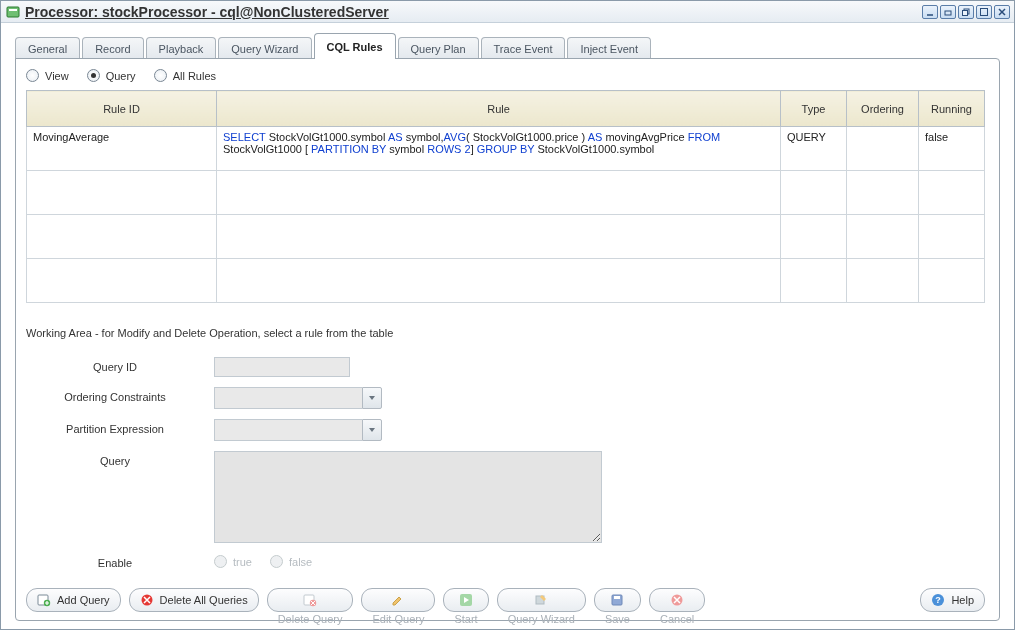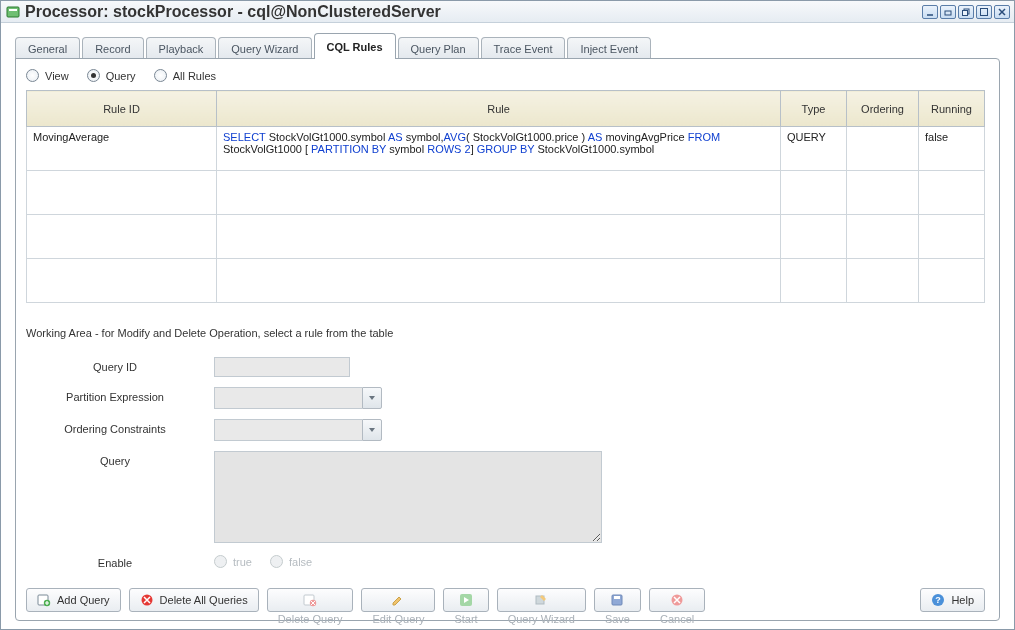--- a/index.html
+++ b/index.html
@@ -1,20 +1,20 @@
 <!DOCTYPE html>
 <html><head>
 <meta charset="utf-8">
 <style>
   * { box-sizing: border-box; margin: 0; padding: 0; }
   body { font-family: Arial, Helvetica, sans-serif; font-size: 11px; background: #fff; color: #222; }
   .window { width: 1015px; height: 630px; border: 1px solid #8a9aa9; background: #fff; position: relative; display: flex; flex-direction: column; }
   .titlebar { height: 22px; background: linear-gradient(#f7f9fb, #e6ecf2); border-bottom: 1px solid #c5d0da; display: flex; align-items: center; padding: 0 4px; }
   .title-icon { width: 16px; height: 16px; margin-right: 4px; display: inline-flex; align-items: center; justify-content: center; }
-  .title-text { font-weight: bold; color: #333; flex: 1; font-size: 16px; }
+  .title-text { font-weight: bold; color: #333; flex: 1; font-size: 14px; text-decoration: underline; }
   .win-buttons { display: flex; gap: 2px; }
   .win-btn { width: 16px; height: 14px; border: 1px solid #5a7da8; background: linear-gradient(#eaf2fb, #c9ddf2); border-radius: 2px; display: flex; align-items: center; justify-content: center; cursor: pointer; }
   .win-btn svg { width: 10px; height: 10px; }
   
   .body { flex: 1; padding: 10px 14px 8px 14px; display: flex; flex-direction: column; }
   
   .tabs { display: flex; align-items: flex-end; height: 26px; position: relative; }
   .tab { padding: 5px 12px 4px 12px; border: 1px solid #aab3bb; border-bottom: none; border-radius: 4px 4px 0 0; background: linear-gradient(#f4f6f8, #e3e8ed); color: #4a5561; margin-right: 2px; cursor: pointer; font-size: 11px; height: 22px; display: flex; align-items: center; }
   .tab.active { background: #fff; color: #222; height: 26px; font-weight: bold; position: relative; z-index: 2; border-color: #9aa5af; }
   .tab-panel { border: 1px solid #9aa5af; border-radius: 0 4px 4px 4px; flex: 1; margin-top: -1px; padding: 10px 14px 8px 10px; background: #fff; display: flex; flex-direction: column; position: relative; }
@@ -37,21 +37,21 @@
   .form-select { width: 168px; height: 22px; display: flex; }
   .form-select .sel-body { flex: 1; border: 1px solid #c2cad1; background: #e9e9e9; border-right: none; }
   .form-select .sel-btn { width: 20px; border: 1px solid #b2bac2; background: linear-gradient(#f6f8fa, #dfe5ea); display: flex; align-items: center; justify-content: center; border-radius: 0 2px 2px 0; }
   .sel-btn svg { width: 8px; height: 8px; }
   .form-textarea { width: 388px; height: 92px; border: 1px solid #c2cad1; background: #e4e4e4; }
   .enable-radios { display: flex; gap: 18px; align-items: center; padding-top: 2px; }
   .enable-radios .radio-outer { border-color: #c5ccce; background: #eef0f2; }
   .enable-radios .lbl { color: #b6bcc1; }
   
   .footer { display: flex; align-items: center; gap: 8px; padding-top: 6px; margin-top: auto; }
-  .btn { display: inline-flex; align-items: center; gap: 6px; border: 1px solid #a9b2bb; background: linear-gradient(#fdfdfe, #e9edf1); color: #333; padding: 4px 10px; border-radius: 3px; cursor: pointer; font-size: 11px; height: 24px; }
+  .btn { display: inline-flex; align-items: center; gap: 6px; border: 1px solid #a9b2bb; background: linear-gradient(#fdfdfe, #e9edf1); color: #333; padding: 4px 10px; border-radius: 11px; cursor: pointer; font-size: 11px; height: 24px; }
   .btn.disabled { color: #a9b0b7; cursor: default; flex-direction: column; }
   .spacer { flex: 1; }
   .ico { width: 14px; height: 14px; display: inline-flex; align-items: center; justify-content: center; }
   .ico svg { width: 14px; height: 14px; }
 </style>
 </head>
 <body>
 
 <div class="window">
   <div class="titlebar">
@@ -173,32 +173,32 @@
           </tbody>
       </table>
 
       <div class="working-label">Working Area - for Modify and Delete Operation, select a rule from the table</div>
 
       <div class="form-row">
         <div class="form-label">Query ID</div>
         <input class="form-input" value="" style="">
       </div>
       <div class="form-row">
-        <div class="form-label">Partition Expression</div>
+        <div class="form-label">Ordering Constraints</div>
         <div class="form-select">
           <div class="sel-body"></div>
           <div class="sel-btn">
               <svg viewBox="0 0 8 8">
                 <path d="M1 2 L4 6 L7 2 Z" fill="#6a7580"></path>
               </svg>
             </div>
         </div>
       </div>
       <div class="form-row">
-        <div class="form-label">Ordering Constraints</div>
+        <div class="form-label">Partition Expression</div>
         <div class="form-select">
           <div class="sel-body"></div>
           <div class="sel-btn">
               <svg viewBox="0 0 8 8">
                 <path d="M1 2 L4 6 L7 2 Z" fill="#6a7580"></path>
               </svg>
             </div>
         </div>
       </div>
       <div class="form-row">

